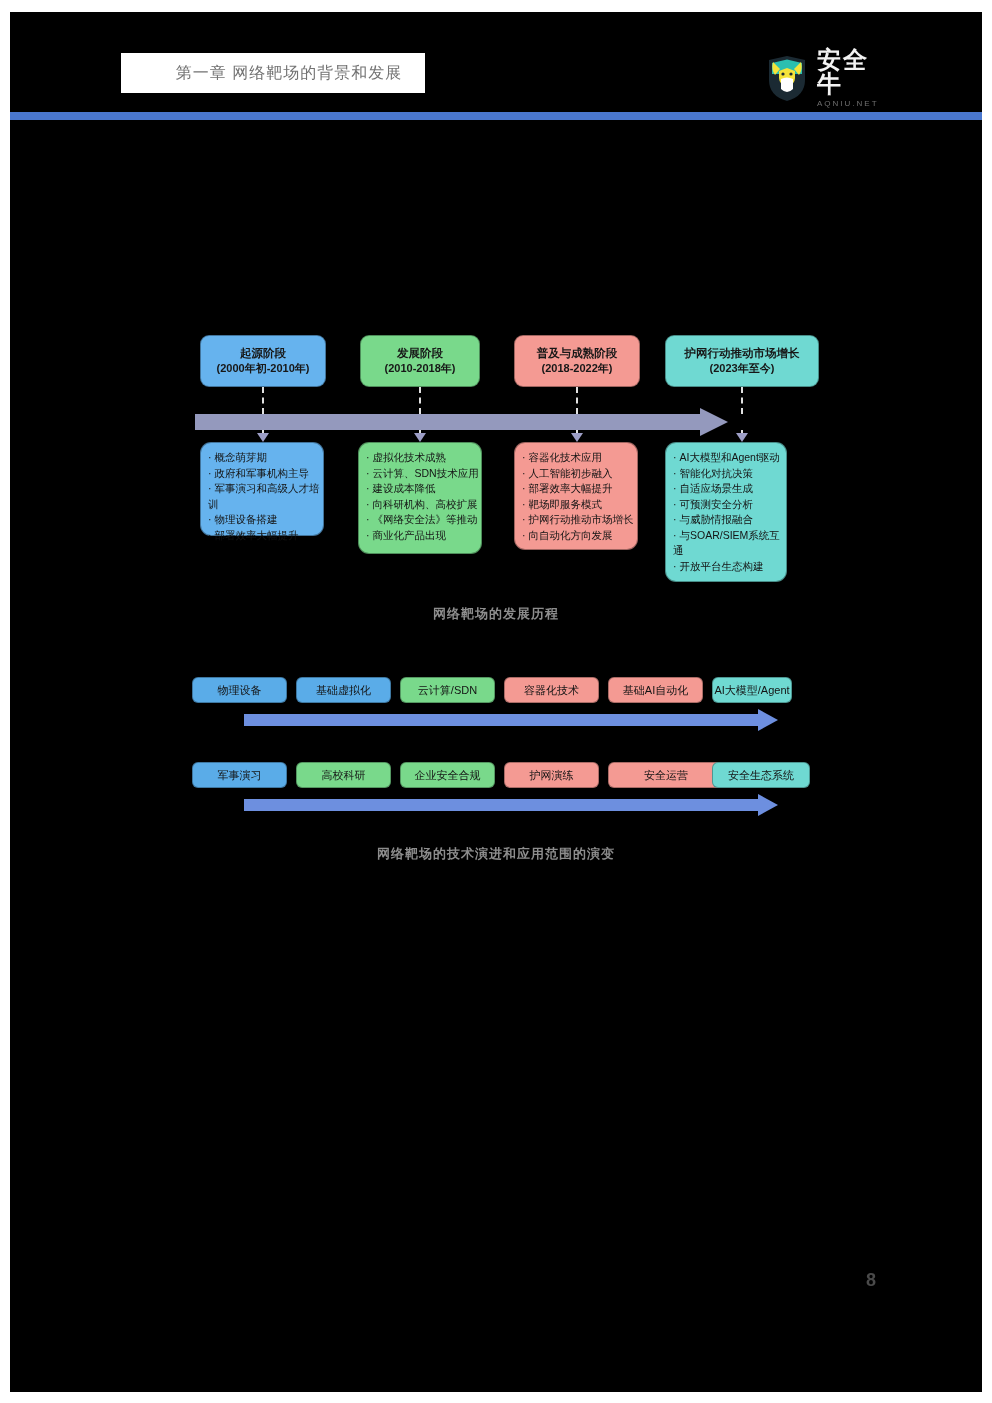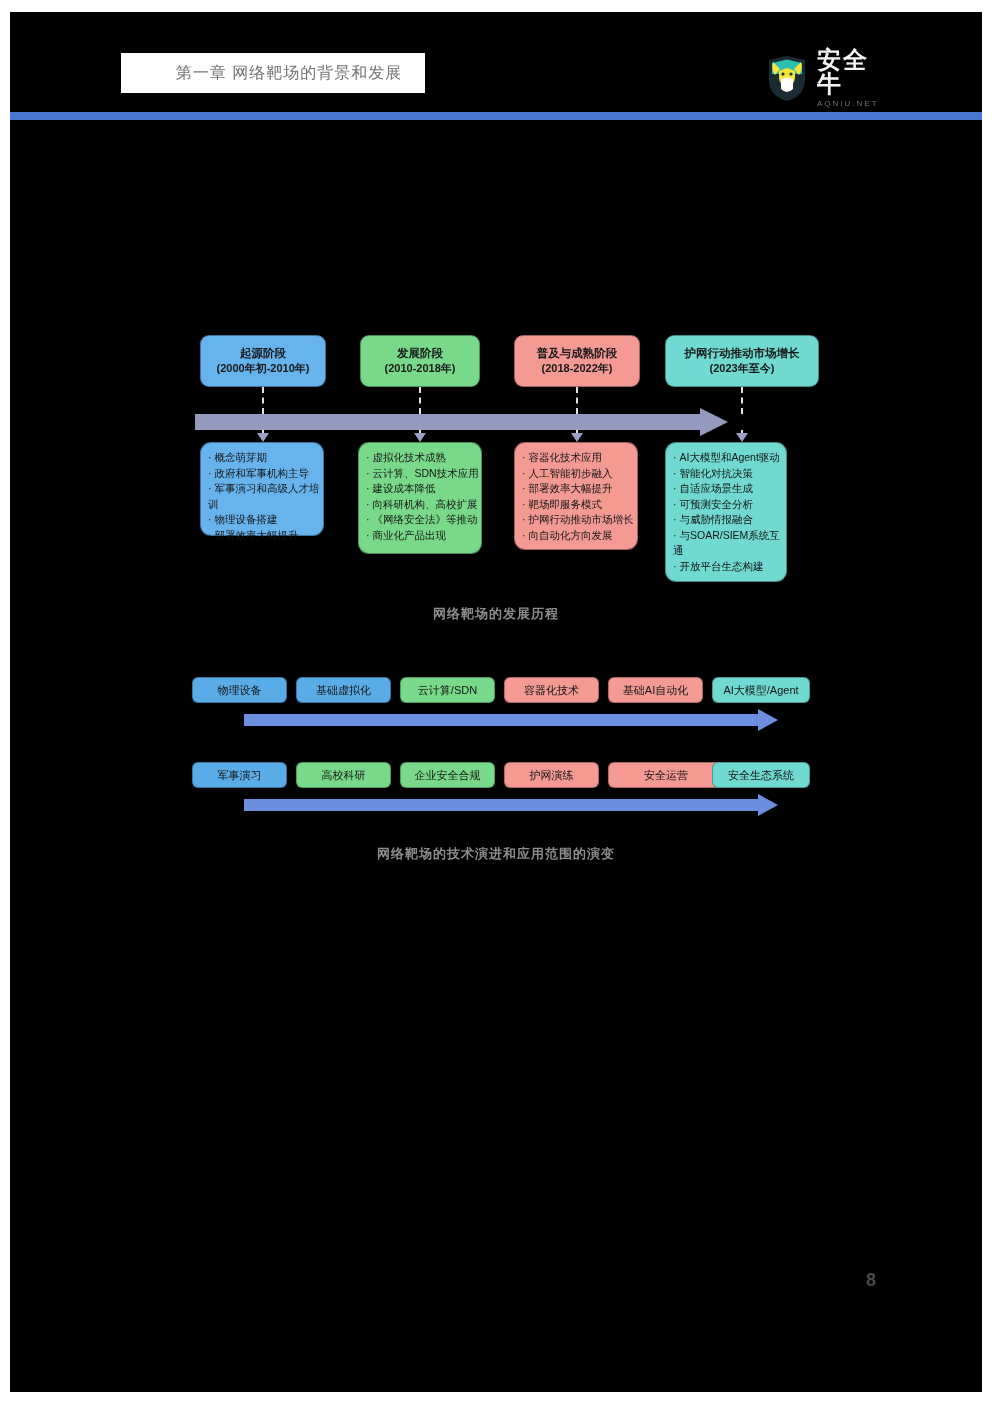--- a/index.html
+++ b/index.html
@@ -333,21 +333,21 @@
     <div class="fig-caption" style="left:0; top:593px;">网络靶场的发展历程</div>
   </div>
 
   <div>
 
     <div class="tag" style="left:182px; top:665px; width:95px; background:#5aace8;">物理设备</div>
     <div class="tag" style="left:286px; top:665px; width:95px; background:#5aace8;">基础虚拟化</div>
     <div class="tag" style="left:390px; top:665px; width:95px; background:#79d98b;">云计算/SDN</div>
     <div class="tag" style="left:494px; top:665px; width:95px; background:#f49a93;">容器化技术</div>
     <div class="tag" style="left:598px; top:665px; width:95px; background:#f49a93;">基础AI自动化</div>
-    <div class="tag" style="left:702px; top:665px; width:98px; background:#6fd9d2;">AI大模型/Agent</div>
+    <div class="tag" style="left:702px; top:665px; width:80px; background:#6fd9d2;">AI大模型/Agent</div>
 
     <div class="row-arrow" style="left:234px; top:700px; width:540px;">
       <div class="shaft" style="width:516px;"></div>
       <div class="head" style="left:514px;"></div>
     </div>
 
     <div class="tag" style="left:182px; top:750px; width:95px; background:#5aace8;">军事演习</div>
     <div class="tag" style="left:286px; top:750px; width:95px; background:#79d98b;">高校科研</div>
     <div class="tag" style="left:390px; top:750px; width:95px; background:#79d98b;">企业安全合规</div>
     <div class="tag" style="left:494px; top:750px; width:95px; background:#f49a93;">护网演练</div>

